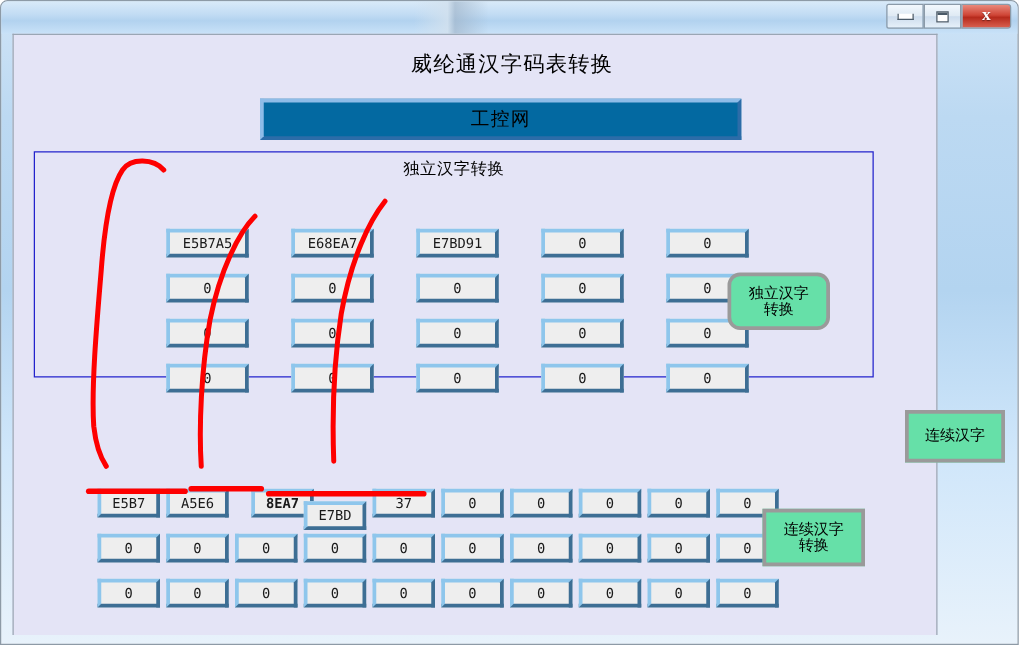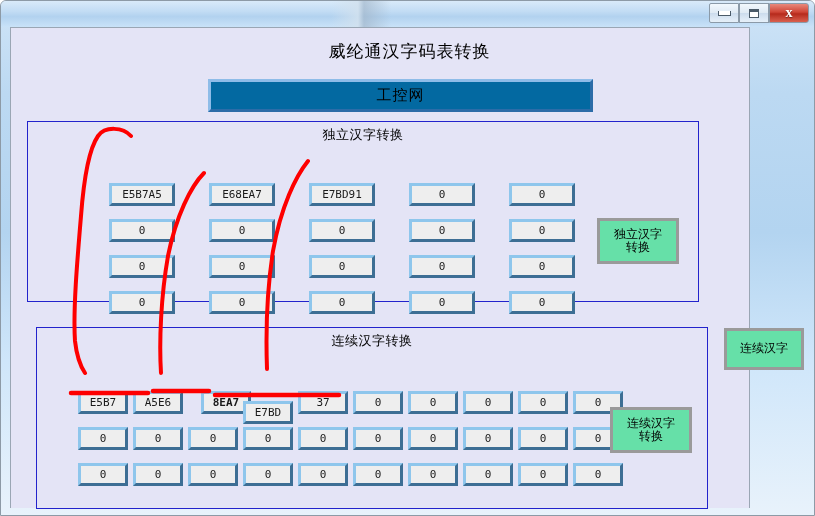--- a/index.html
+++ b/index.html
@@ -92,32 +92,32 @@
     background:#eeeeee;
     border-top:3px solid #8ec6ec;
     border-left:3px solid #8ec6ec;
     border-right:3px solid #3d6e94;
     border-bottom:3px solid #3d6e94;
     display:flex;align-items:center;justify-content:center;
     font-family:"DejaVu Sans Mono","Liberation Mono",monospace;
     font-size:11px;color:#1a1a1a;line-height:1;
     overflow:hidden;white-space:nowrap;
   }
-  .field.indep{width:66px;height:23px;}
+  .field.indep{width:66px;height:23px;margin-left:24px;}
   .field.cont{width:50px;height:23px;}
   
   .greenbtn{
     position:absolute;box-sizing:border-box;
     background:#66e0a8;
     border:3px solid #9a9a9a;
     display:flex;align-items:center;justify-content:center;
     text-align:center;line-height:1.12;
     font-size:12px;color:#000;font-family:"DejaVu Sans","Liberation Sans",sans-serif;
   }
-  #btn-indep-convert{left:586px;top:190px;width:82px;height:46px;}
+  #btn-indep-convert{left:571px;top:190px;width:82px;height:46px;border-radius:10px;}
   #btn-cont-convert{left:599px;top:379px;width:82px;height:46px;}
   #btn-clear-input{left:713px;top:300px;width:80px;height:42px;}
 
   
   #annotations{position:absolute;left:0;top:0;width:815px;height:516px;pointer-events:none;}
 </style>
 </head>
 <body>
 
 <div id="window">
@@ -141,23 +141,20 @@
   <div id="client">
 
     <div id="app-title">威纶通汉字码表转换</div>
 
     <div id="brand-button">工控网</div>
 
     <div class="panel" id="panel-independent">
       <div class="panel-title">独立汉字转换</div>
     </div>
 
-    <div class="panel" id="panel-continuous">
-      <div class="panel-title">连续汉字转换</div>
-    </div>
 
     <div id="grid-independent">
         <div class="field indep" style="left: 98px; top: 155px;">E5B7A5</div>
         <div class="field indep" style="left: 198px; top: 155px;">E68EA7</div>
         <div class="field indep" style="left: 298px; top: 155px;">E7BD91</div>
         <div class="field indep" style="left: 398px; top: 155px;">0</div>
         <div class="field indep" style="left: 498px; top: 155px;">0</div>
         <div class="field indep" style="left: 98px; top: 191px;">0</div>
         <div class="field indep" style="left: 198px; top: 191px;">0</div>
         <div class="field indep" style="left: 298px; top: 191px;">0</div>

